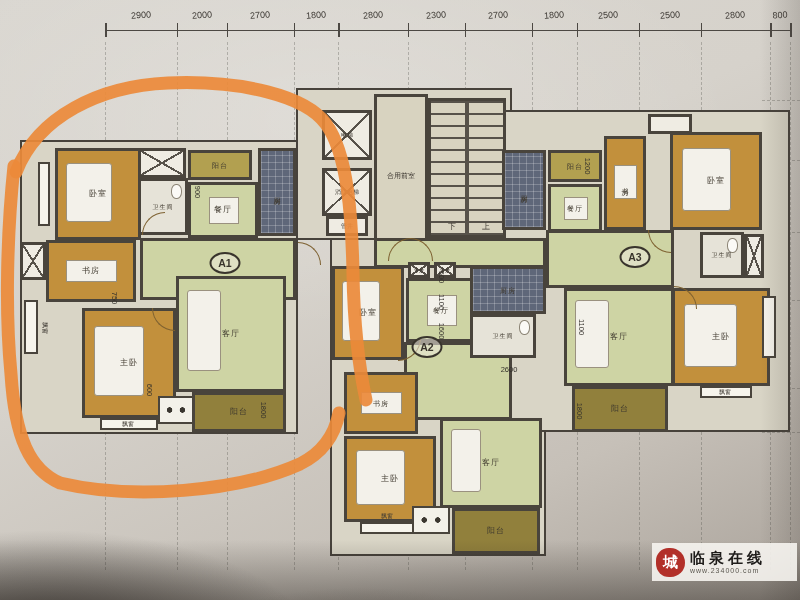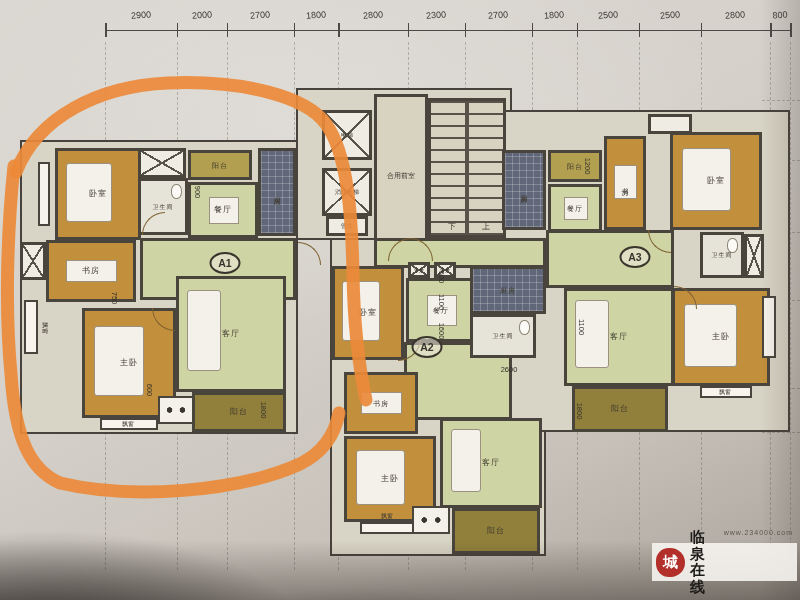--- a/index.html
+++ b/index.html
@@ -46,21 +46,21 @@
   #marker{position:absolute;left:0;top:0;z-index:20;pointer-events:none}
   #shadow{position:absolute;inset:0;z-index:22;pointer-events:none;background:
       radial-gradient(430px 190px at 6% 108%, rgba(32,27,23,.80), rgba(32,27,23,0) 62%),
       radial-gradient(320px 130px at 45% 112%, rgba(48,42,36,.45), rgba(48,42,36,0) 65%),
       linear-gradient(to bottom, rgba(0,0,0,0) 90%, rgba(38,33,28,.42) 100%),
       linear-gradient(to right, rgba(0,0,0,0) 95%, rgba(66,60,54,.22) 100%)}
   #wm{position:absolute;left:652px;top:543px;width:145px;height:38px;background:rgba(246,244,239,.90);
       display:flex;align-items:center;gap:5px;padding:2px 4px;box-sizing:border-box;z-index:25}
   #seal{width:29px;height:29px;background:#b23029;border-radius:46% 54% 52% 48%;color:#fff;display:flex;align-items:center;justify-content:center;
       font-size:15px;font-weight:bold;flex:0 0 auto}
-  #wmtext{display:flex;flex-direction:row;align-items:flex-start}
+  #wmtext{display:flex;flex-direction:column;align-items:flex-start}
   #site{font-family:"Liberation Serif",serif;font-weight:bold;font-size:15px;color:#1e1c1a;letter-spacing:4px;line-height:1.1}
   #url{font-size:7px;color:#5a564f;letter-spacing:1px}
   #overlay{position:absolute;left:627px;top:551px;font-size:33px;font-weight:bold;color:rgba(190,218,246,.58);
       letter-spacing:2px;z-index:30;pointer-events:none}
 </style>
 </head>
 <body>
 
 <div id="canvas">
   <svg id="marker" width="800" height="600">

